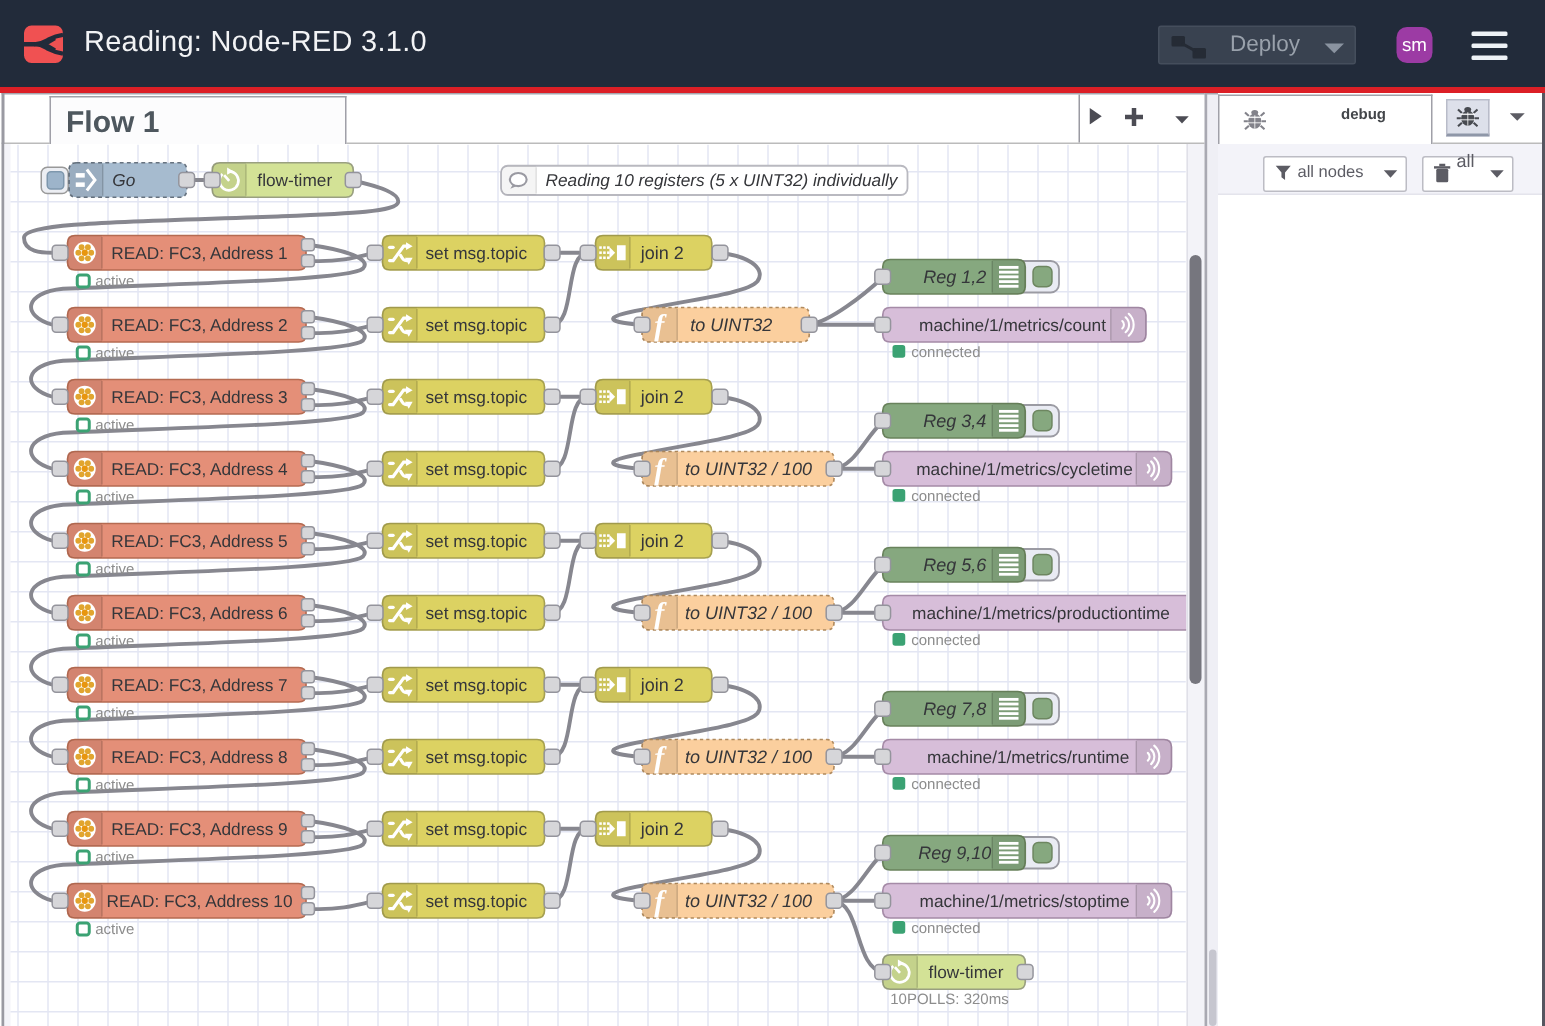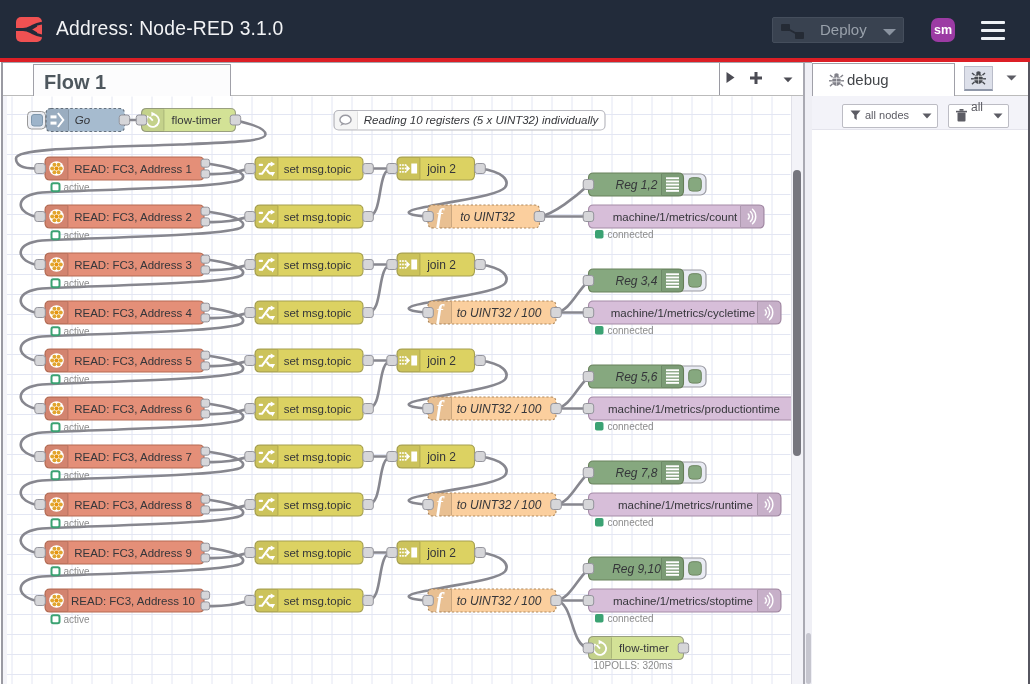--- a/index.html
+++ b/index.html
@@ -5,32 +5,32 @@
 .abs{position:absolute}
 </style></head><body>
 <div class="abs" style="left:0;top:0;width:1030px;height:58px;background:#222b3a"></div>
 <div class="abs" style="left:16px;top:17px;width:26px;height:25px;border-radius:5px;background:#f05152">
 <svg width="26" height="25" viewBox="0 0 26 25" xmlns="http://www.w3.org/2000/svg">
 <path d="M0,12.5 H7.5" stroke="#222b3a" stroke-width="3" fill="none"></path>
 <path d="M7,12.5 C12,12.5 13.5,10.8 16.5,9.2 C20,7.4 23,6.6 26,6.2" stroke="#222b3a" stroke-width="2.8" fill="none"></path>
 <path d="M7,12.5 C12,12.5 13.5,14.2 16.5,15.8 C20,17.6 23,18.4 26,18.8" stroke="#222b3a" stroke-width="2.8" fill="none"></path>
 <path d="M20.5,8.3 L13.5,12.5 L20.5,16.7" stroke="#222b3a" stroke-width="3" fill="none"></path>
 </svg></div>
-<div class="abs" style="left:56px;top:18px;font-size:19.3px;color:#f2f3f5;letter-spacing:0.2px">Address: Node-RED 3.1.0</div>
+<div class="abs" style="left:56px;top:18px;font-size:19.3px;color:#f2f3f5;letter-spacing:0.2px">Reading: Node-RED 3.1.0</div>
 <div class="abs" style="left:772px;top:17px;width:132px;height:26px;background:#394250;border:1px solid #454e5c;border-radius:2px"></div>
 <svg class="abs" style="left:780px;top:21px" width="28" height="20" viewBox="0 0 28 20" xmlns="http://www.w3.org/2000/svg">
 <rect x="1" y="3" width="9" height="7" rx="1" fill="#252b35"></rect>
     <rect x="15" y="11" width="9" height="7" rx="1" fill="#252b35"></rect>
 <line x1="8" y1="8" x2="17" y2="13" stroke="#252b35" stroke-width="2"></line>
   </svg>
 <div class="abs" style="left:820px;top:21px;font-size:15px;color:#99a1ab">Deploy</div>
 <svg class="abs" style="left:882px;top:28px" width="15" height="8" xmlns="http://www.w3.org/2000/svg">
     <path d="M1,1 L7.5,7.5 L14,1 Z" fill="#8a93a0"></path>
   </svg>
-<div class="abs" style="left:931px;top:18px;width:24px;height:24px;border-radius:7px;background:#9c3ba4;color:#fff;font-size:12.5px;font-weight:bold;text-align:center;line-height:24px">sm</div>
+<div class="abs" style="left:931px;top:18px;width:24px;height:24px;border-radius:7px;background:#9c3ba4;color:#fff;font-size:12.5px;font-weight:normal;text-align:center;line-height:24px">sm</div>
 <div class="abs" style="left:981px;top:21px;width:24px;height:3.4px;background:#eef2f6;border-radius:1px"></div>
 <div class="abs" style="left:981px;top:29px;width:24px;height:3.4px;background:#eef2f6;border-radius:1px"></div>
 <div class="abs" style="left:981px;top:37px;width:24px;height:3.4px;background:#eef2f6;border-radius:1px"></div>
 <div class="abs" style="left:0;top:58px;width:1030px;height:4px;background:#dc1f26"></div>
 
 <div class="abs" style="left:0;top:62px;width:803px;height:33.5px;background:#fff;border-bottom:1px solid #bbb;border-top:1px solid #a6a6ae"></div>
 <div class="abs" style="left:33px;top:64px;width:198px;height:31.5px;background:#fcfcfd;border:1px solid #a0a0a8;border-bottom:none"></div>
 <div class="abs" style="left:44px;top:71px;font-size:20px;font-weight:bold;color:#4e575e">Flow 1</div>
 <div class="abs" style="left:718.5px;top:63px;width:1px;height:32px;background:#9a9aa2"></div>
 <svg class="abs" style="left:725.5px;top:71.5px" width="9" height="11" xmlns="http://www.w3.org/2000/svg">
@@ -683,21 +683,21 @@
       <line x1="12.1" y1="8.8" x2="15" y2="8.8"></line>
       <line x1="3.6" y1="11.8" x2="1" y2="14.2"></line>
       <line x1="11.4" y1="11.8" x2="14" y2="14.2"></line>
     </g>
 <ellipse cx="7.5" cy="3" rx="2.3" ry="1.7" fill="#82828a"></ellipse>
     <ellipse cx="7.5" cy="8.8" rx="4.4" ry="5.1" fill="#82828a"></ellipse>
 <rect x="2.8" y="5.7" width="9.4" height="1" fill="#fff" opacity="0.85"></rect>
     <rect x="2.8" y="9.3" width="9.4" height="1" fill="#fff" opacity="0.6"></rect>
     <line x1="7.5" y1="4.8" x2="7.5" y2="13.8" stroke="#fff" stroke-width="0.9" opacity="0.6"></line>
   </svg>
-<div class="abs" style="left:847px;top:71px;font-size:15px;font-weight:normal;color:#43464a">debug</div>
+<div class="abs" style="left:894px;top:71px;font-size:10px;font-weight:bold;color:#43464a">debug</div>
 <div class="abs" style="left:964px;top:65.5px;width:29px;height:25px;background:#dde0ea;border:1px solid #b9bcc9;border-bottom:2px solid #8f97a8"></div>
 <svg class="abs" style="left:971px;top:70px" width="15" height="15" viewBox="0 0 15 15" xmlns="http://www.w3.org/2000/svg">
     <g stroke="#474a50" stroke-width="1.4" fill="none">
       <line x1="3.6" y1="5.3" x2="1" y2="3"></line>
       <line x1="11.4" y1="5.3" x2="14" y2="3"></line>
       <line x1="2.9" y1="8.8" x2="0" y2="8.8"></line>
       <line x1="12.1" y1="8.8" x2="15" y2="8.8"></line>
       <line x1="3.6" y1="11.8" x2="1" y2="14.2"></line>
       <line x1="11.4" y1="11.8" x2="14" y2="14.2"></line>
     </g>

